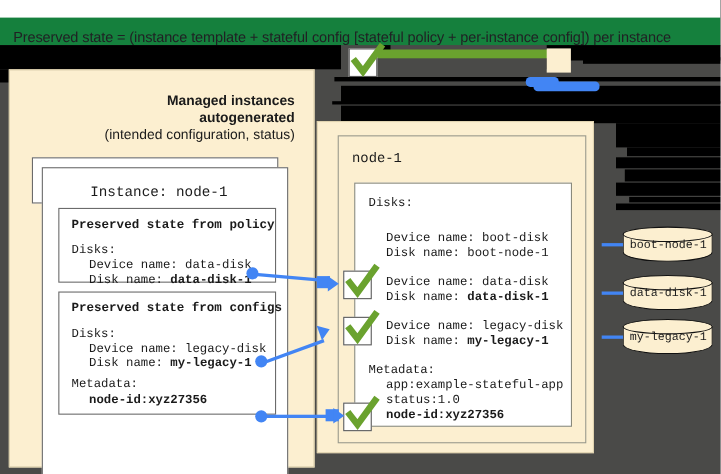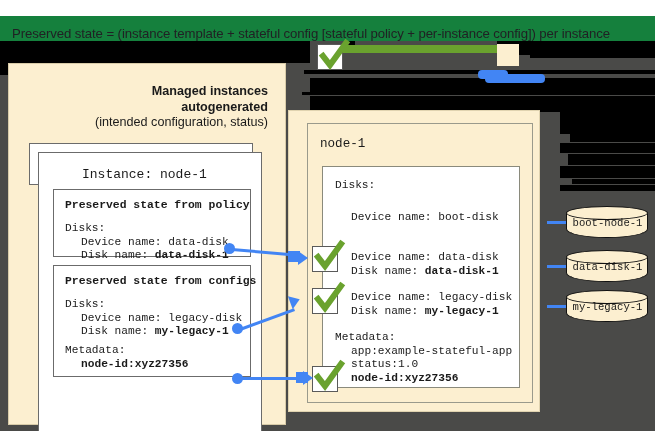--- a/index.html
+++ b/index.html
@@ -216,20 +216,21 @@
 
   <div class="right-panel">
     <div class="node-card">
       <div class="node-title">node-1</div>
 
       <div class="disks-box">
         <div class="mono" style="position:absolute;left:12px;top:12px;">Disks:</div>
 
         <div style="position:absolute;left:28px;top:44px;">
           <div class="mono">Device name: boot-disk</div>
+          <div class="mono"><span>Disk name: </span><span>boot-node-1</span></div>
         </div>
 
         <div style="position:absolute;left:28px;top:84px;">
           <div class="mono">Device name: data-disk</div>
           <div class="mono"><span>Disk name: </span><span class="mono b" style="display:inline">data-disk-1</span></div>
         </div>
 
         <div style="position:absolute;left:28px;top:124px;">
           <div class="mono">Device name: legacy-disk</div>
           <div class="mono"><span>Disk name: </span><span class="mono b" style="display:inline">my-legacy-1</span></div>

